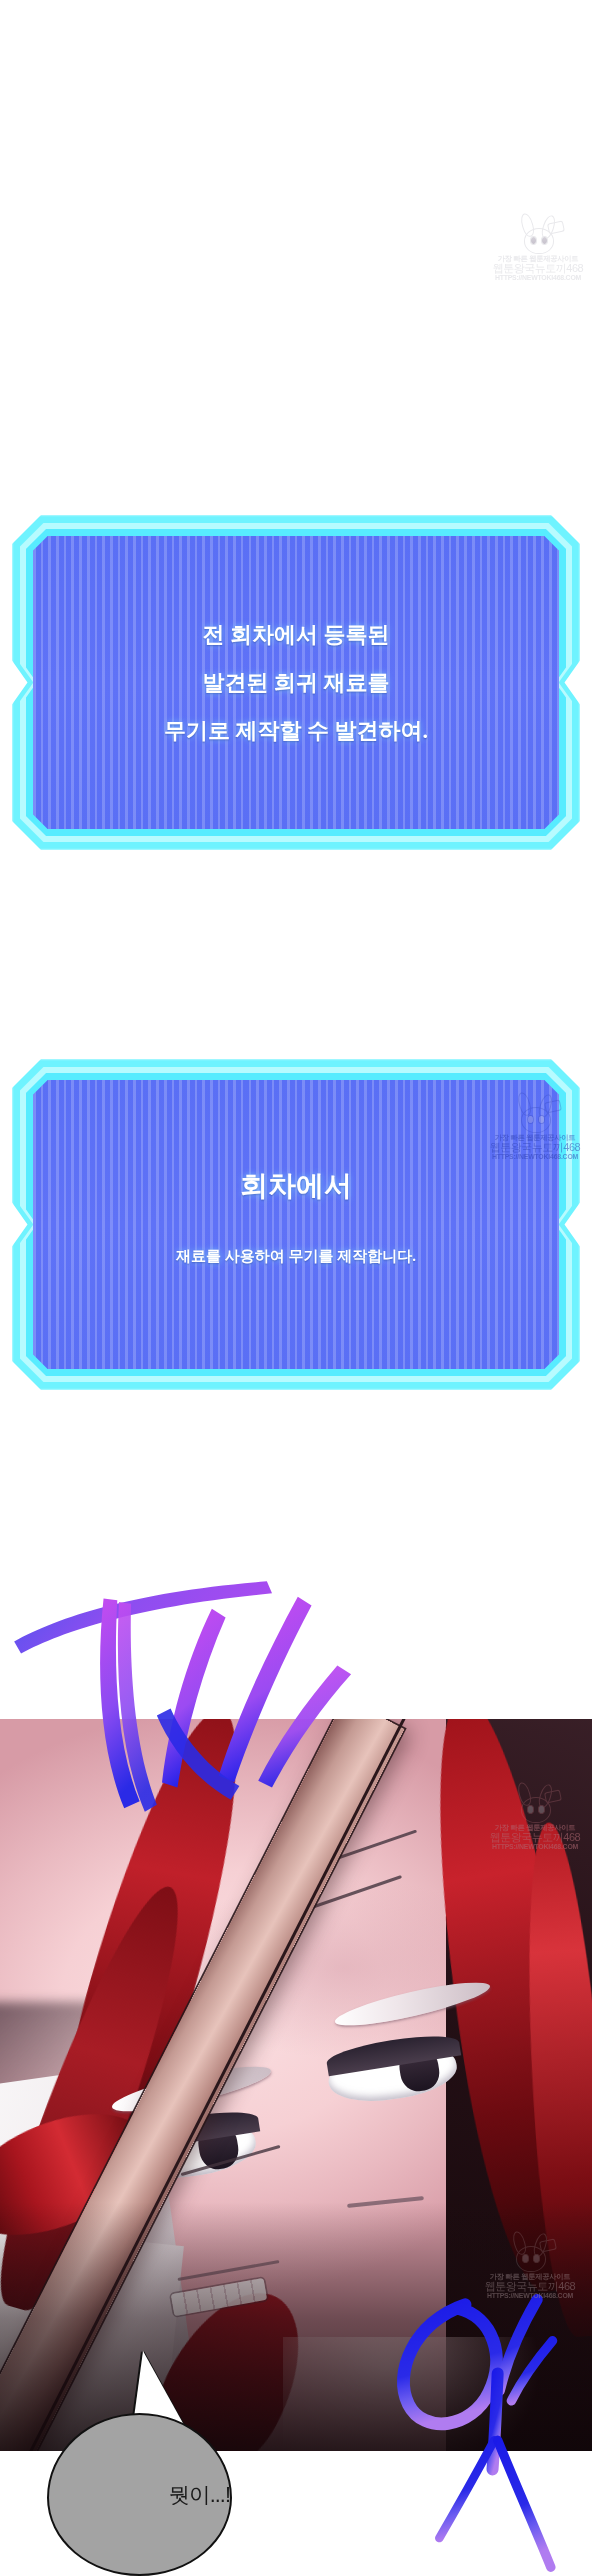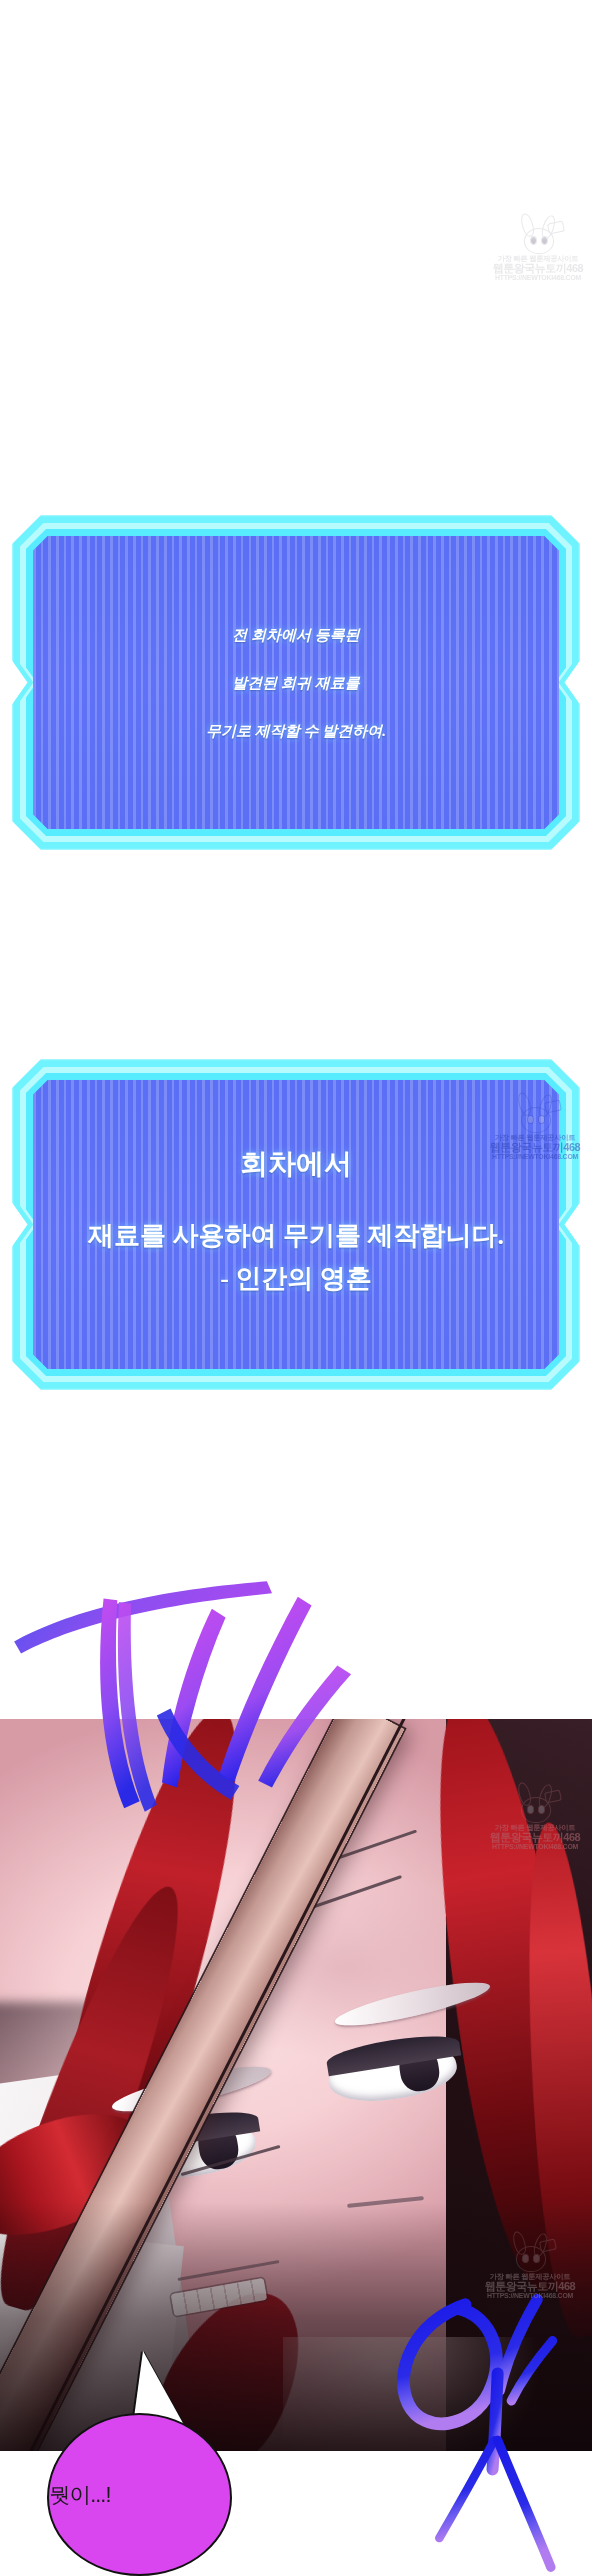--- a/index.html
+++ b/index.html
@@ -30,21 +30,21 @@
   .wm .wm-mascot .eye{
     position:absolute;top:23px;width:5.2px;height:6.9px;border-radius:50%;
     border:1px solid currentColor;
   }
   .wm .wm-mascot .eye.l{left:19px;} .wm .wm-mascot .eye.r{left:30px;}
   .wm .wm-mascot .bow{
     position:absolute;right:1.7px;top:8.6px;width:13.7px;height:9.4px;
     border:1px solid currentColor;border-radius:2.6px;transform:rotate(-12deg);
   }
   .wm .wm-l1{font-size:7.3px;font-weight:bold;letter-spacing:-0.3px;white-space:nowrap;}
-  .wm .wm-l2{font-size:11px;font-weight:bold;letter-spacing:-0.5px;white-space:nowrap;}
+  .wm .wm-l2{font-size:11px;font-weight:normal;letter-spacing:-0.5px;white-space:nowrap;}
   .wm .wm-l3{font-size:6.9px;font-weight:bold;letter-spacing:-0.2px;white-space:nowrap;}
 
   .wm-a{ top:213px; left:491px; color:#e9e9ec; }
   .wm-b{ top:1092px; left:488px; color:#2d3fb0; opacity:.5; }
   .wm-c{ top:1782px; left:488px; color:#b06a74; opacity:.55; }
   .wm-d{ top:2231px; left:483px; color:#a08c90; opacity:.45; }
   .wm-b .wm-mascot, .wm-c .wm-mascot, .wm-d .wm-mascot{opacity:.55;}
 
   
   .sysbox{
@@ -103,25 +103,25 @@
   .sysbox .txt{
     position:relative; z-index:4; width:calc(100% - 77px);
     text-align:center; color:#ffffff;
     font-family:"Liberation Serif","DejaVu Serif",serif;
     font-weight:bold;
     text-shadow:0 0 6px rgba(120,200,255,.95), 0 0.9px 1.7px rgba(20,30,120,.5);
   }
   .sysbox .txt .ln{ display:block; }
 
   #sysbox-1{ top:515px; height:335px; }
-  #sysbox-1 .txt .ln{ font-size:15px; line-height:48px;font-style:italic; }
+  #sysbox-1 .txt .ln{ font-size:22px; line-height:48px; }
 
   #sysbox-2{ top:1059px; height:331px; }
   #sysbox-2 .ttl{ font-size:28px; line-height:1.1; display:block; margin-bottom:34px;}
-  #sysbox-2 .ln{ font-size:26px; line-height:43px; display:block; }
+  #sysbox-2 .ln{ font-size:15px; line-height:43px; display:block; }
 
   
   #art-panel{
     position:absolute; left:0; top:1719px; width:592px; height:732px;
     overflow:hidden; background:#14060a;
   }
   .layer{position:absolute;}
 
   
   .face-base{
@@ -245,23 +245,23 @@
 
   
   #calli-top{ position:absolute; left:8.6px; top:1571px; width:361px; height:361px; pointer-events:none;}
   #calli-bottom{ position:absolute; left:369px; top:2284px; width:223px; height:292px; pointer-events:none;}
 
   
   #speech-bubble{
     position:absolute; left:47px; top:2413px; width:185px; height:163px;
   }
   #speech-bubble .bub{
-    position:absolute; inset:0; background:#d946ef;
+    position:absolute; inset:0; background:#a3a3a3;
     border:2.1px solid #111111; border-radius:50% 50% 50% 50%/52% 52% 48% 48%;
-    display:flex; align-items:center; justify-content:flex-start;
+    display:flex; align-items:center; justify-content:flex-end;
   }
   #speech-bubble .tail{
     position:absolute; left:86px; top:-62px; width:0;height:0;
     border-left:10.3px solid transparent; border-right:41px solid transparent;
     border-bottom:74px solid #ffffff;
     filter:drop-shadow(-1.7px 0 0 #111) drop-shadow(1.7px 0 0 #111);
   }
   #speech-bubble .bubtext{
     position:relative; z-index:3; font-size:21.5px; color:#1a1a1a;
     font-family:"Liberation Sans","DejaVu Sans",sans-serif; letter-spacing:-0.9px;
@@ -283,21 +283,20 @@
 </div>
 
 <div class="sysbox" id="sysbox-2">
   <div class="glow"></div>
   <div class="ring"></div>
   <div class="inner"></div>
   <div class="field"></div>
   <div class="txt">
     <span class="ttl">회차에서</span>
     <span class="ln">재료를 사용하여 무기를 제작합니다.</span>
-    <span class="ln">- 인간의 영혼</span>
   </div>
 </div>
 
 <div id="art-panel">
   <div class="layer face-base"></div>
   <div class="layer brow-shade"></div>
   <div class="layer bg-dark-r"></div>
 
   <div class="layer hair hair-d"></div>
   <div class="layer hair hair-e"></div>

